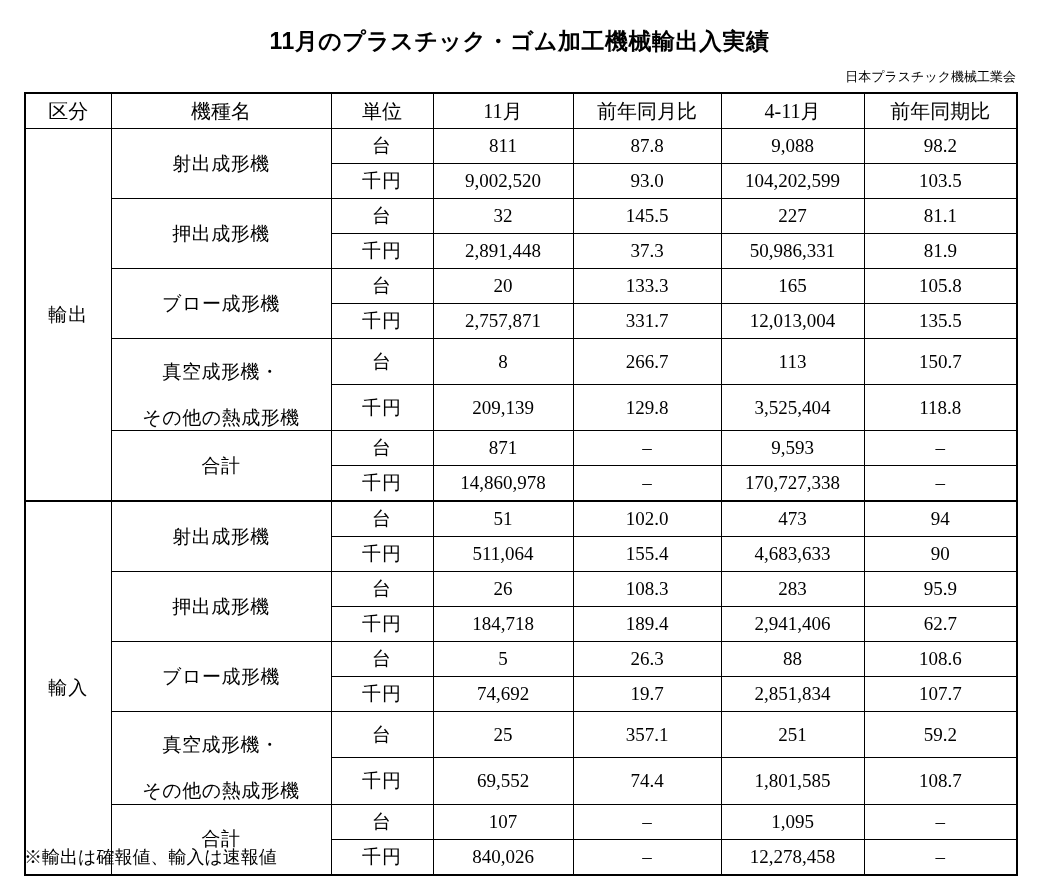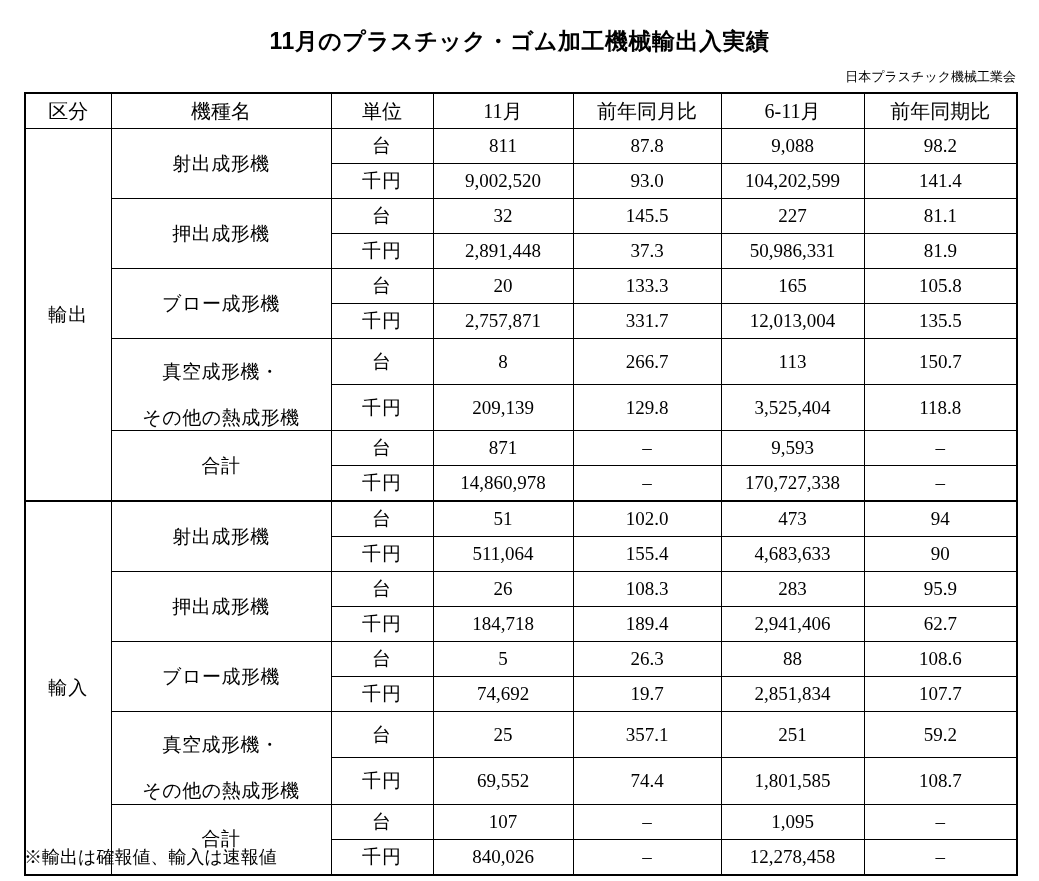--- a/index.html
+++ b/index.html
@@ -132,40 +132,40 @@
         <col class="c-cum">
         <col class="c-cumyoy">
     </colgroup>
     <thead>
       <tr class="header-row">
         <td>区分</td>
         <td>機種名</td>
         <td>単位</td>
         <td>11月</td>
         <td>前年同月比</td>
-        <td>6-11月</td>
+        <td>4-11月</td>
         <td>前年同期比</td>
       </tr>
     </thead>
     <tbody id="table-body">
         <tr class="data-row">
           <td class="kubun" rowspan="10">輸出</td>
           <td class="kishu" rowspan="2">射出成形機</td>
           <td class="tani">台</td>
           <td class="num">811</td>
           <td class="num">87.8</td>
           <td class="num">9,088</td>
           <td class="num">98.2</td>
         </tr>
         <tr class="data-row">
           <td class="tani">千円</td>
           <td class="num">9,002,520</td>
           <td class="num">93.0</td>
           <td class="num">104,202,599</td>
-          <td class="num">141.4</td>
+          <td class="num">103.5</td>
         </tr>
         <tr class="data-row">
           <td class="kishu" rowspan="2">押出成形機</td>
           <td class="tani">台</td>
           <td class="num">32</td>
           <td class="num">145.5</td>
           <td class="num">227</td>
           <td class="num">81.1</td>
         </tr>
         <tr class="data-row">

